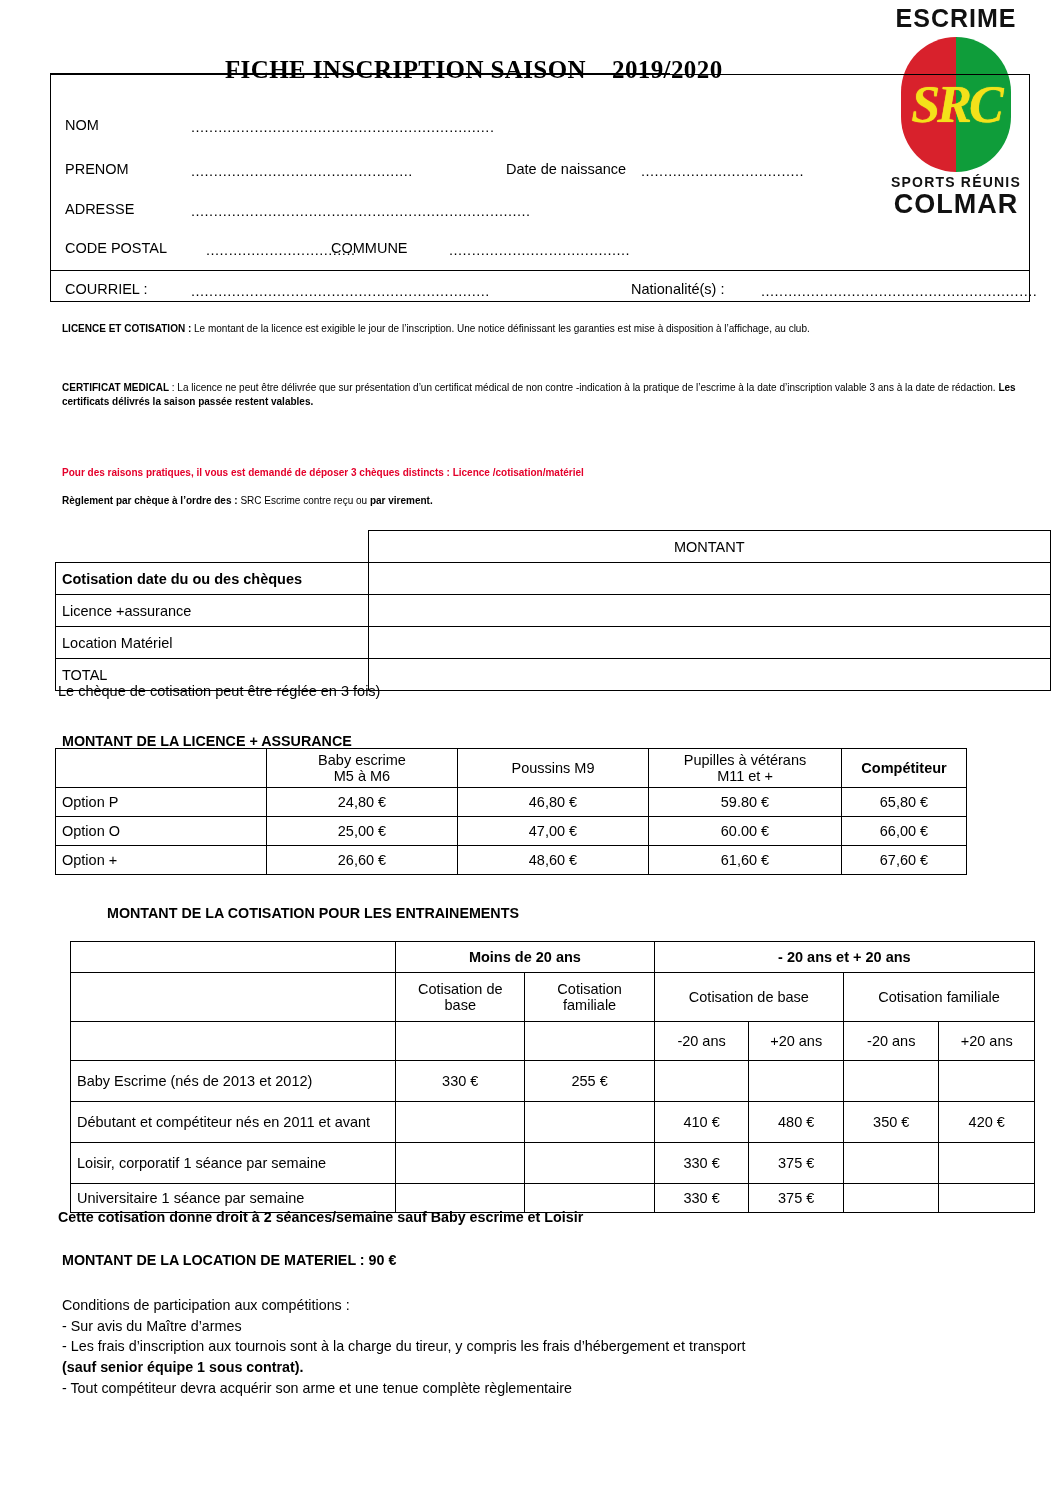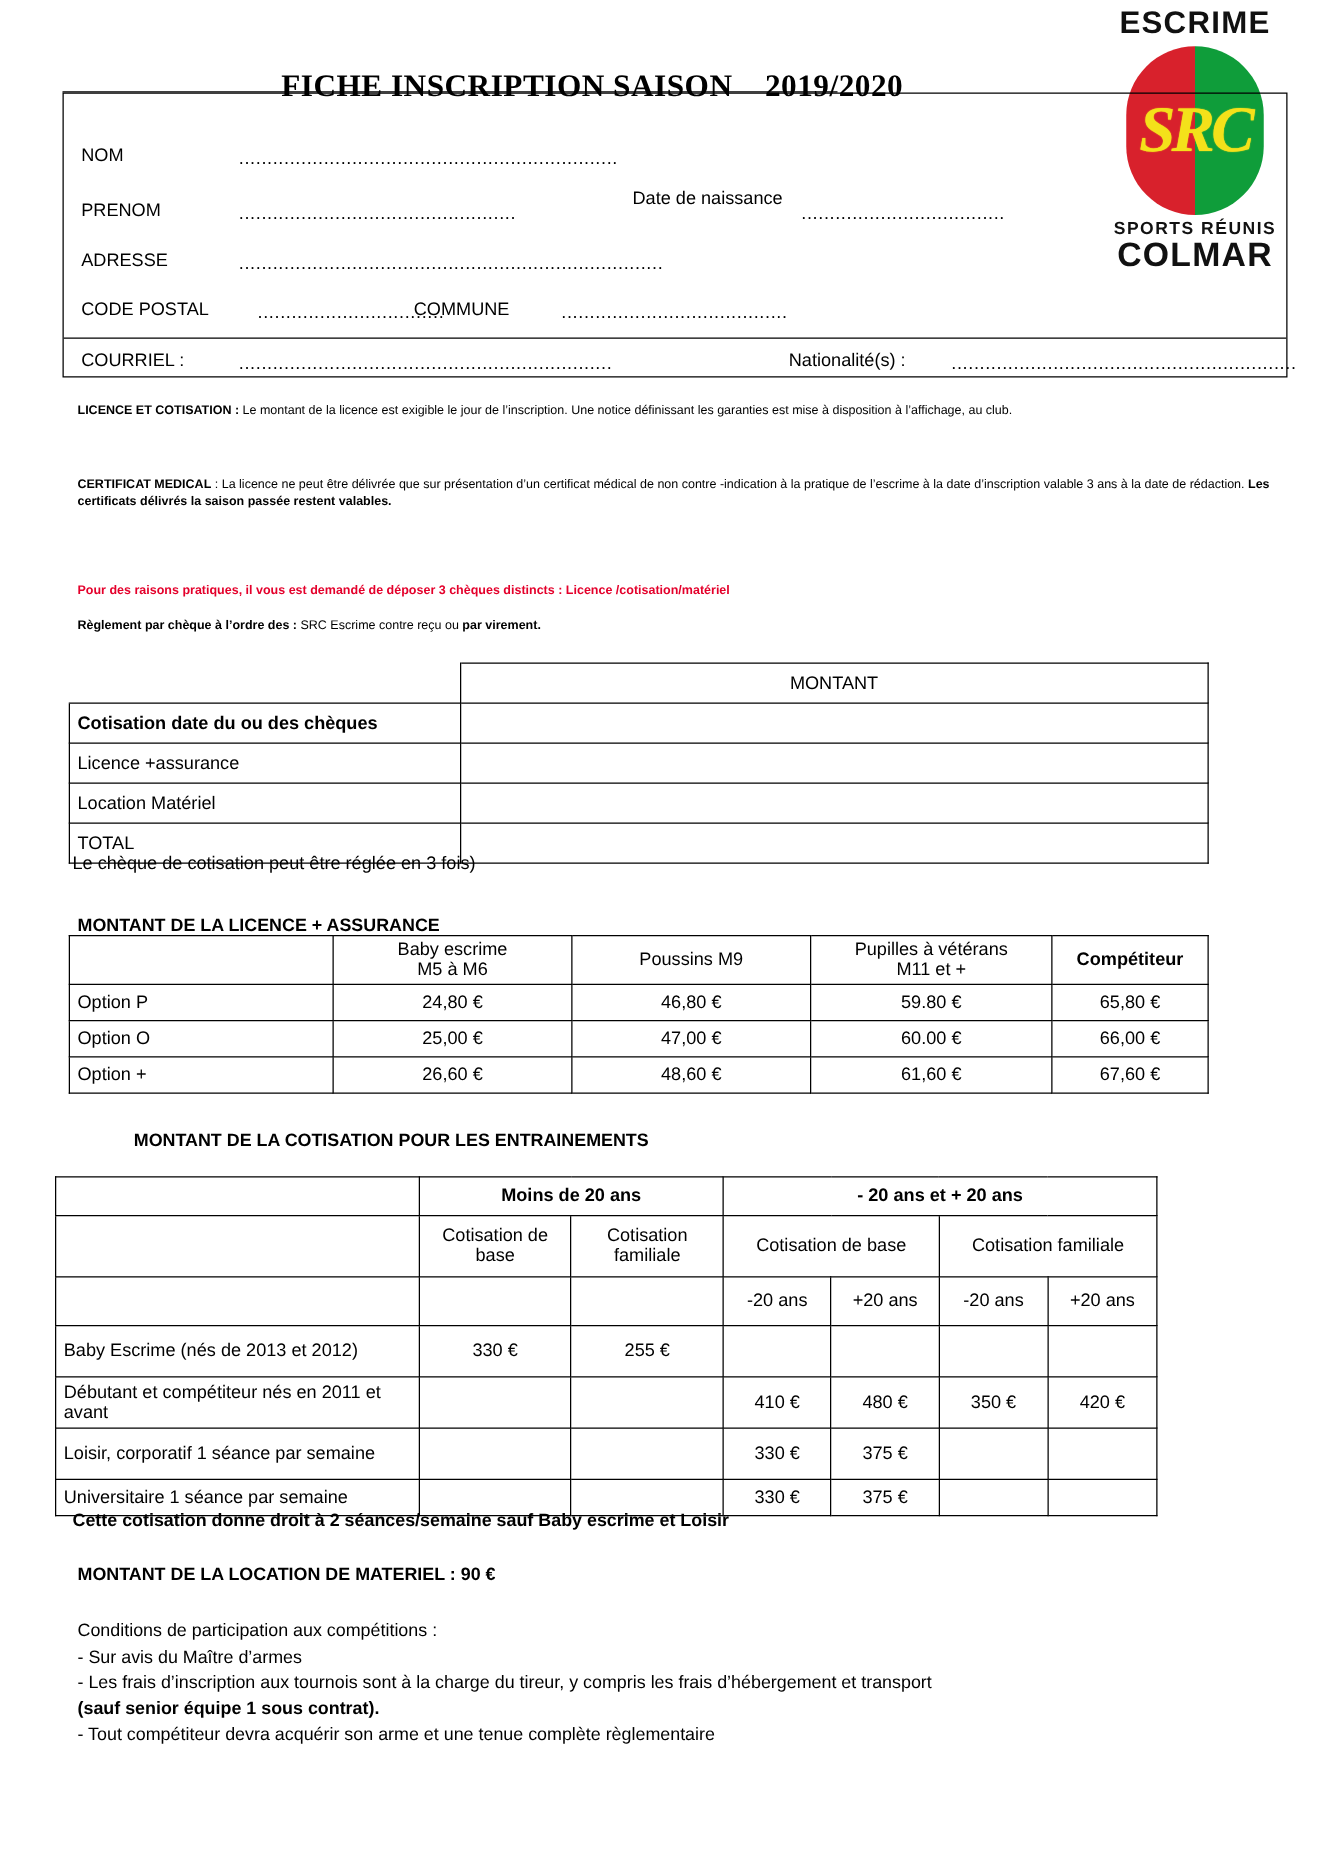--- a/index.html
+++ b/index.html
@@ -151,29 +151,29 @@
     border: 1px solid #000;
     padding: 3px 6px;
     font-weight: normal;
     text-align: left;
     vertical-align: middle;
   }
   .center { text-align: center; }
   .bold { font-weight: bold; }
 
   
-  #montant-table { left: 55px; top: 530px; width: 912px; }
+  #montant-table { left: 55px; top: 530px; width: 996px; }
   #montant-table td { height: 25px; }
 
   
   #licence-table { left: 55px; top: 748px; width: 912px; }
   #licence-table td { height: 22px; }
 
   
-  #cotisation-table { left: 44px; top: 941px; width: 882px; }
+  #cotisation-table { left: 70px; top: 941px; width: 965px; }
   #cotisation-table td { height: 22px; }
 
   .section-head {
     position: absolute;
     font-size: 14.3px;
     font-weight: bold;
     left: 62px;
   }
   .note {
     position: absolute;
@@ -216,21 +216,21 @@
     </div>
 
     <div style="position:absolute;left:50px;top:73px;width:620px;border-top:1px solid #000;"></div>
 
     <div class="ident-box">
       <div class="ident-line" style="left:14px; top:42px;">NOM</div>
       <div class="ident-line dots" style="left:140px; top:44px;">...................................................................</div>
 
       <div class="ident-line" style="left:14px; top:86px;">PRENOM</div>
       <div class="ident-line dots" style="left:140px; top:88px;">.................................................</div>
-      <div class="ident-line" style="left:455px; top:76px;">Date de naissance</div>
+      <div class="ident-line" style="left:455px; top:86px;">Date de naissance</div>
       <div class="ident-line dots" style="left:590px; top:88px;">....................................</div>
 
       <div class="ident-line" style="left:14px; top:126px;">ADRESSE</div>
       <div class="ident-line dots" style="left:140px; top:128px;">...........................................................................</div>
 
       <div class="ident-line" style="left:14px; top:165px;">CODE POSTAL</div>
       <div class="ident-line dots" style="left:155px; top:167px;">.................................</div>
       <div class="ident-line" style="left:280px; top:165px;">COMMUNE</div>
       <div class="ident-line dots" style="left:398px; top:167px;">........................................</div>
 

